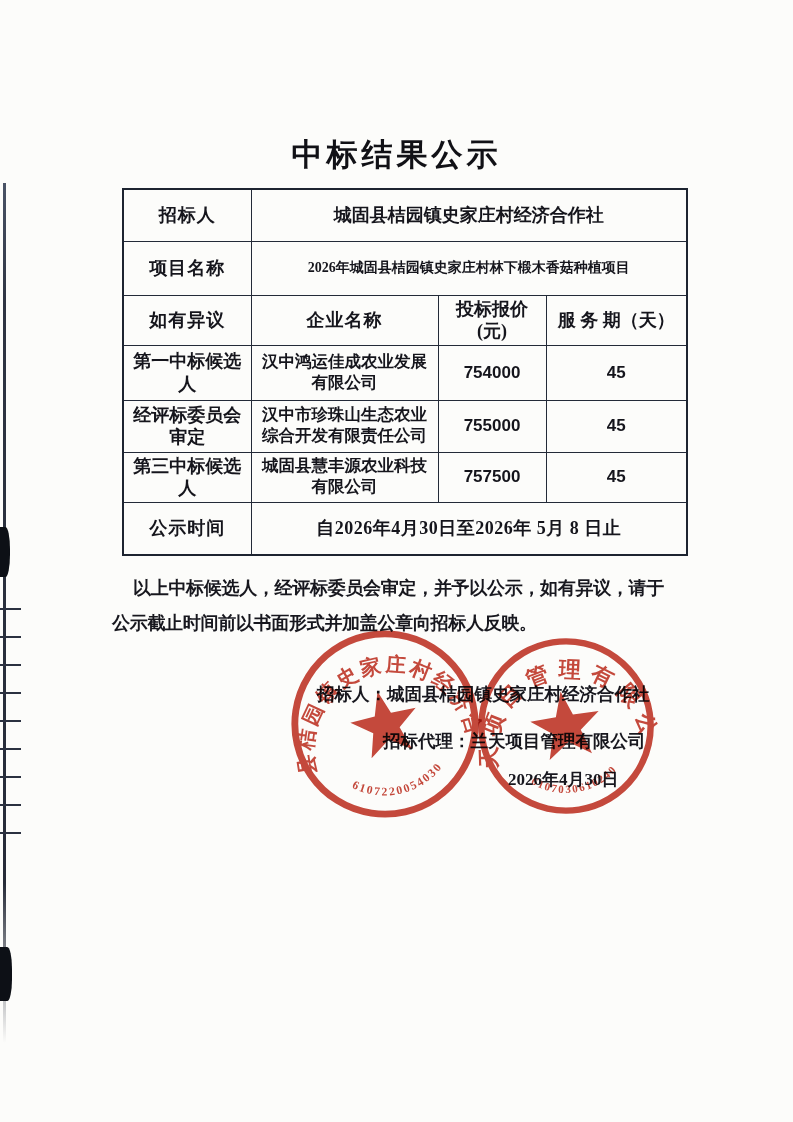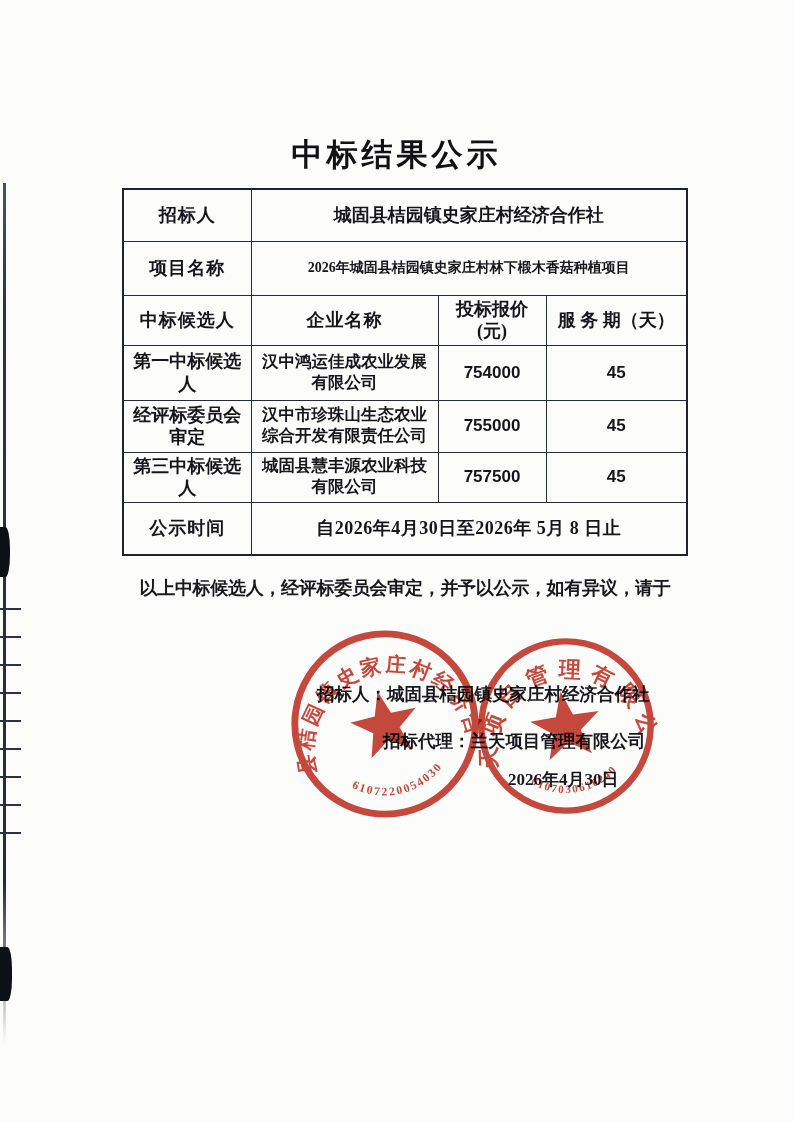--- a/index.html
+++ b/index.html
@@ -34,21 +34,21 @@
   td.val-left{text-align:left;padding-left:18px;letter-spacing:0.5px;}
   td.project{font-size:14px;letter-spacing:0;}
   td.company{font-size:16.5px;line-height:1.35;}
   td.num{font-family:"Liberation Sans","DejaVu Sans",sans-serif;font-size:17px;margin-top:9px;}
   
   .body-par{
     left:112px;top:576px;width:565px;font-size:18px;font-weight:bold;
     color:#17171e;letter-spacing:-0.3px;
   }
   .body-par .ln{display:block;height:35px;white-space:nowrap;}
-  .body-par .ln.first{text-indent:21px;text-align:center;}
+  .body-par .ln.first{text-indent:21px;}
   
   .sig-line{white-space:nowrap;font-size:17.5px;font-weight:bold;color:#17171e;}
   .sig-tenderer{left:317px;top:682px;}
   .sig-agent{left:383px;top:729px;}
   .sig-date{left:508px;top:768px;font-size:17px;}
   
   .seal{mix-blend-mode:multiply;opacity:0.92;}
   .seal svg{display:block;}
   .seal-1{left:287px;top:626px;width:196px;height:196px;transform:rotate(-13deg);}
   .seal-2{left:474px;top:634px;width:184px;height:184px;transform:rotate(-9deg);}
@@ -81,21 +81,21 @@
   <tbody>
       <tr class="r1">
     <td class="lbl">招标人</td>
     <td colspan="3">城固县桔园镇史家庄村经济合作社</td>
   </tr>
   <tr class="r2">
     <td class="lbl">项目名称</td>
     <td colspan="3" class="project">2026年城固县桔园镇史家庄村林下椴木香菇种植项目</td>
   </tr>
   <tr class="r3">
-    <td class="lbl">中标候选人</td>
+    <td class="lbl">如有异议</td>
     <td class="lbl">企业名称</td>
     <td>投标报价(元)</td>
     <td>服 务 期（天）</td>
   </tr>
   <tr class="r4">
     <td>第一中标候选人</td>
     <td class="company">汉中鸿运佳成农业发展有限公司</td>
     <td class="num">754000</td>
     <td class="num">45</td>
   </tr>
@@ -113,20 +113,21 @@
   </tr>
   <tr class="r7">
     <td class="lbl">公示时间</td>
     <td colspan="3" class="val-left">自2026年4月30日至2026年 5月 8 日止</td>
   </tr>
 </tbody>
   </table>
 
 <div class="abs body-par">
   <span class="ln first">以上中标候选人，经评标委员会审定，并予以公示，如有异议，请于</span>
+  <span class="ln">公示截止时间前以书面形式并加盖公章向招标人反映。</span>
 </div>
 
 <div class="abs sig-line sig-tenderer">招标人：城固县桔园镇史家庄村经济合作社</div>
 <div class="abs sig-line sig-agent">招标代理：兰天项目管理有限公司</div>
 <div class="abs sig-line sig-date">2026年4月30日</div>
 
 <div class="abs seal seal-1">
   <svg viewBox="0 0 200 200" width="196" height="196">
     <defs>
       <path id="arcT1" d="M 22 145 A 80 80 0 1 1 178 145" fill="none"></path>

